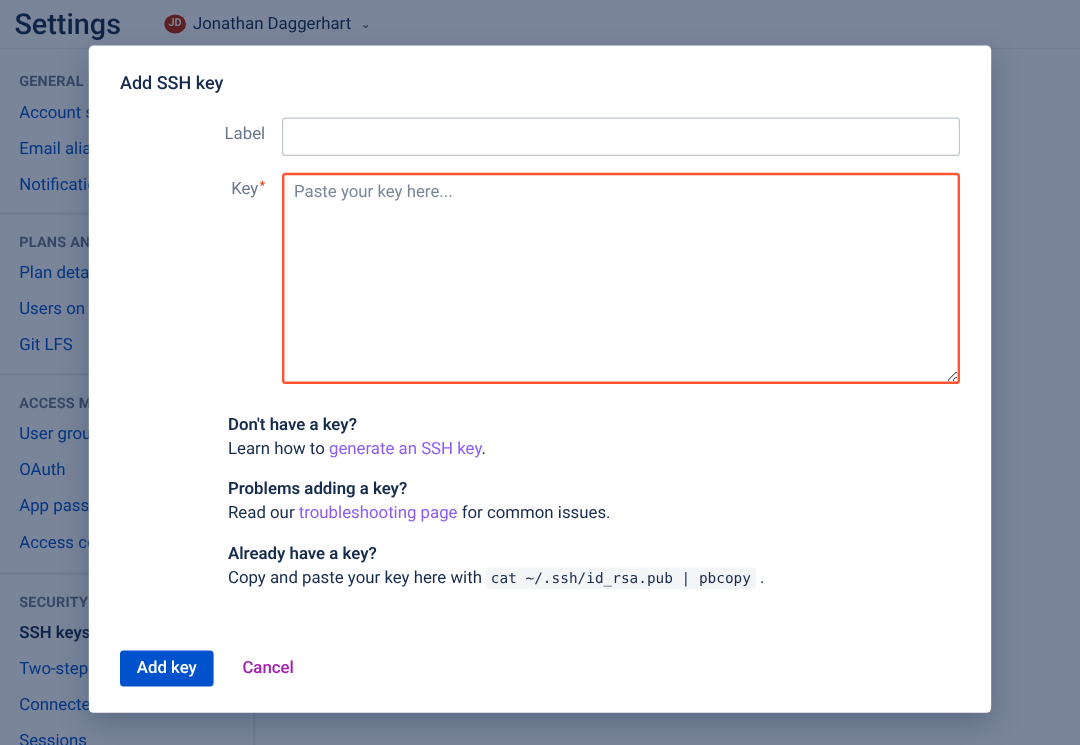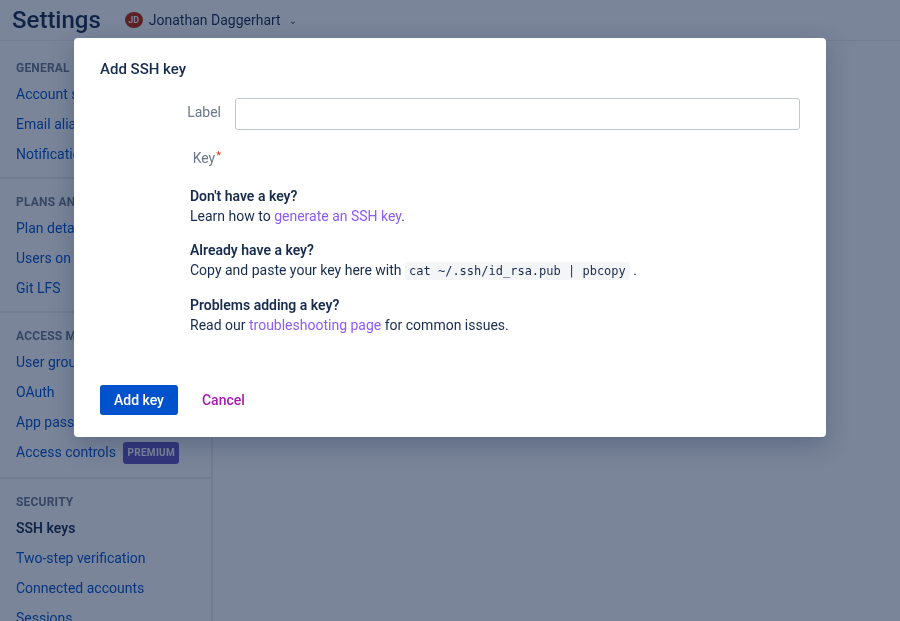--- a/index.html
+++ b/index.html
@@ -24,21 +24,21 @@
       display: flex;
       align-items: center;
       padding: 6px 12px;
       gap: 10px;
       border-bottom: 1px solid #ebecf0;
     }
     .topbar h1 {
       font-size: 24px;
       font-weight: 500;
       color: #172B4D;
-      margin-right: 6px;
+      margin-right: 18px;
     }
     .user-chip {
       display: inline-flex;
       align-items: center;
       gap: 6px;
       padding: 4px 8px;
       border-radius: 3px;
       cursor: pointer;
     }
     .avatar {
@@ -253,35 +253,38 @@
       <div class="form-label-col">Label</div>
       <div class="form-input-col">
         <input type="text" class="text-input" value="" style="">
       </div>
     </div>
 
     <div class="form-row">
       <div class="form-label-col">
         <span>Key</span><span class="required-mark">*</span>
       </div>
+      <div class="form-input-col">
+        <textarea class="textarea" placeholder="Paste your key here..." style=""></textarea>
+      </div>
     </div>
 
     <div class="help-block">
       <p>
         <strong>Don't have a key?</strong><br>
         <span>Learn how to </span><a href="#">generate an SSH key</a><span>.</span>
       </p>
       <p>
+        <strong>Problems adding a key?</strong><br>
+        <span>Read our </span><a href="#">troubleshooting page</a><span> for common issues.</span>
+      </p>
+      <p>
         <strong>Already have a key?</strong><br>
         <span>Copy and paste your key here with </span><code>cat ~/.ssh/id_rsa.pub | pbcopy</code><span> .</span>
       </p>
-      <p>
-        <strong>Problems adding a key?</strong><br>
-        <span>Read our </span><a href="#">troubleshooting page</a><span> for common issues.</span>
-      </p>
     </div>
 
     <div class="modal-footer">
       <button class="btn btn-primary">Add key</button>
       <button class="btn btn-link">Cancel</button>
     </div>
   </div>
 </div>
 
 </body></html>

